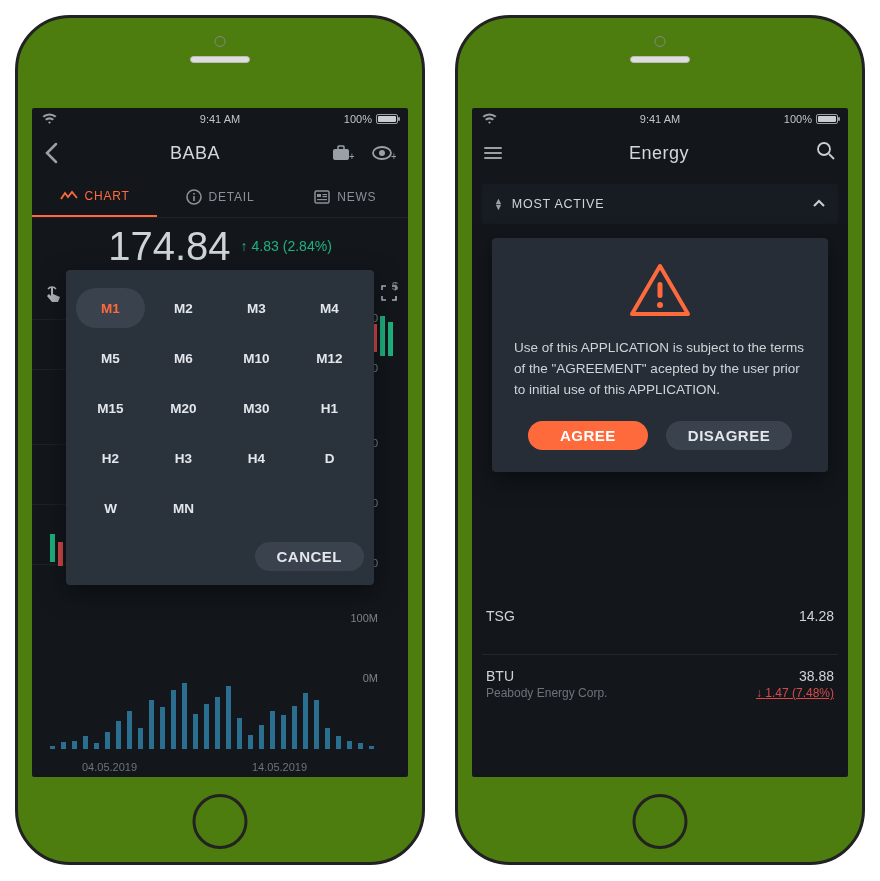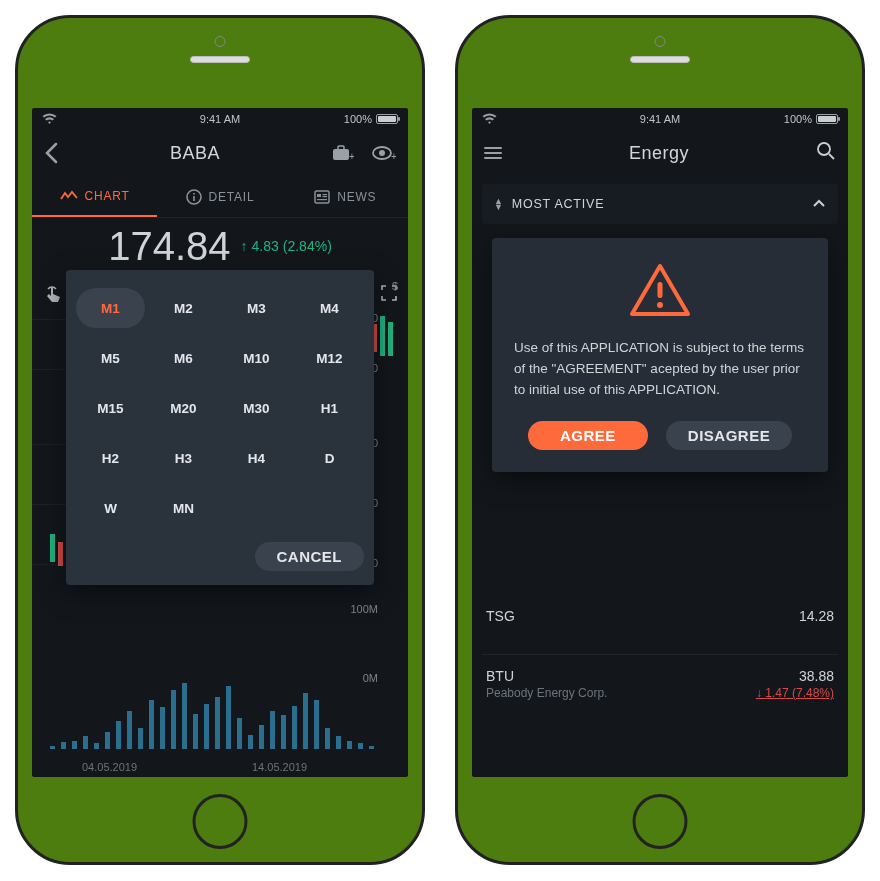--- a/index.html
+++ b/index.html
@@ -189,21 +189,21 @@
       <div class="candle up" style="left:332px;top:55px;height:30px"></div>
       <div class="candle dn" style="left:340px;top:50px;height:28px"></div>
       <div class="candle up" style="left:348px;top:42px;height:40px"></div>
       <div class="candle up" style="left:356px;top:48px;height:34px"></div>
 
       <div class="candle up" style="left:18px;top:260px;height:28px"></div>
       <div class="candle dn" style="left:26px;top:268px;height:24px"></div>
       <div class="candle up" style="left:34px;top:256px;height:30px"></div>
       <div class="candle dn" style="left:42px;top:270px;height:22px"></div>
 
-      <span class="yaxis-tick" style="top:329px">100M</span>
+      <span class="yaxis-tick" style="top:338px">100M</span>
       <span class="yaxis-tick" style="top:398px">0M</span>
 
       <div id="volbars">
           <div class="volbar" style="left: 18px; height: 3.5px;"></div>
           <div class="volbar" style="left: 29px; height: 7px;"></div>
           <div class="volbar" style="left: 40px; height: 8.4px;"></div>
           <div class="volbar" style="left: 51px; height: 12.6px;"></div>
           <div class="volbar" style="left: 62px; height: 5.6px;"></div>
           <div class="volbar" style="left: 73px; height: 17.5px;"></div>
           <div class="volbar" style="left: 84px; height: 28px;"></div>

